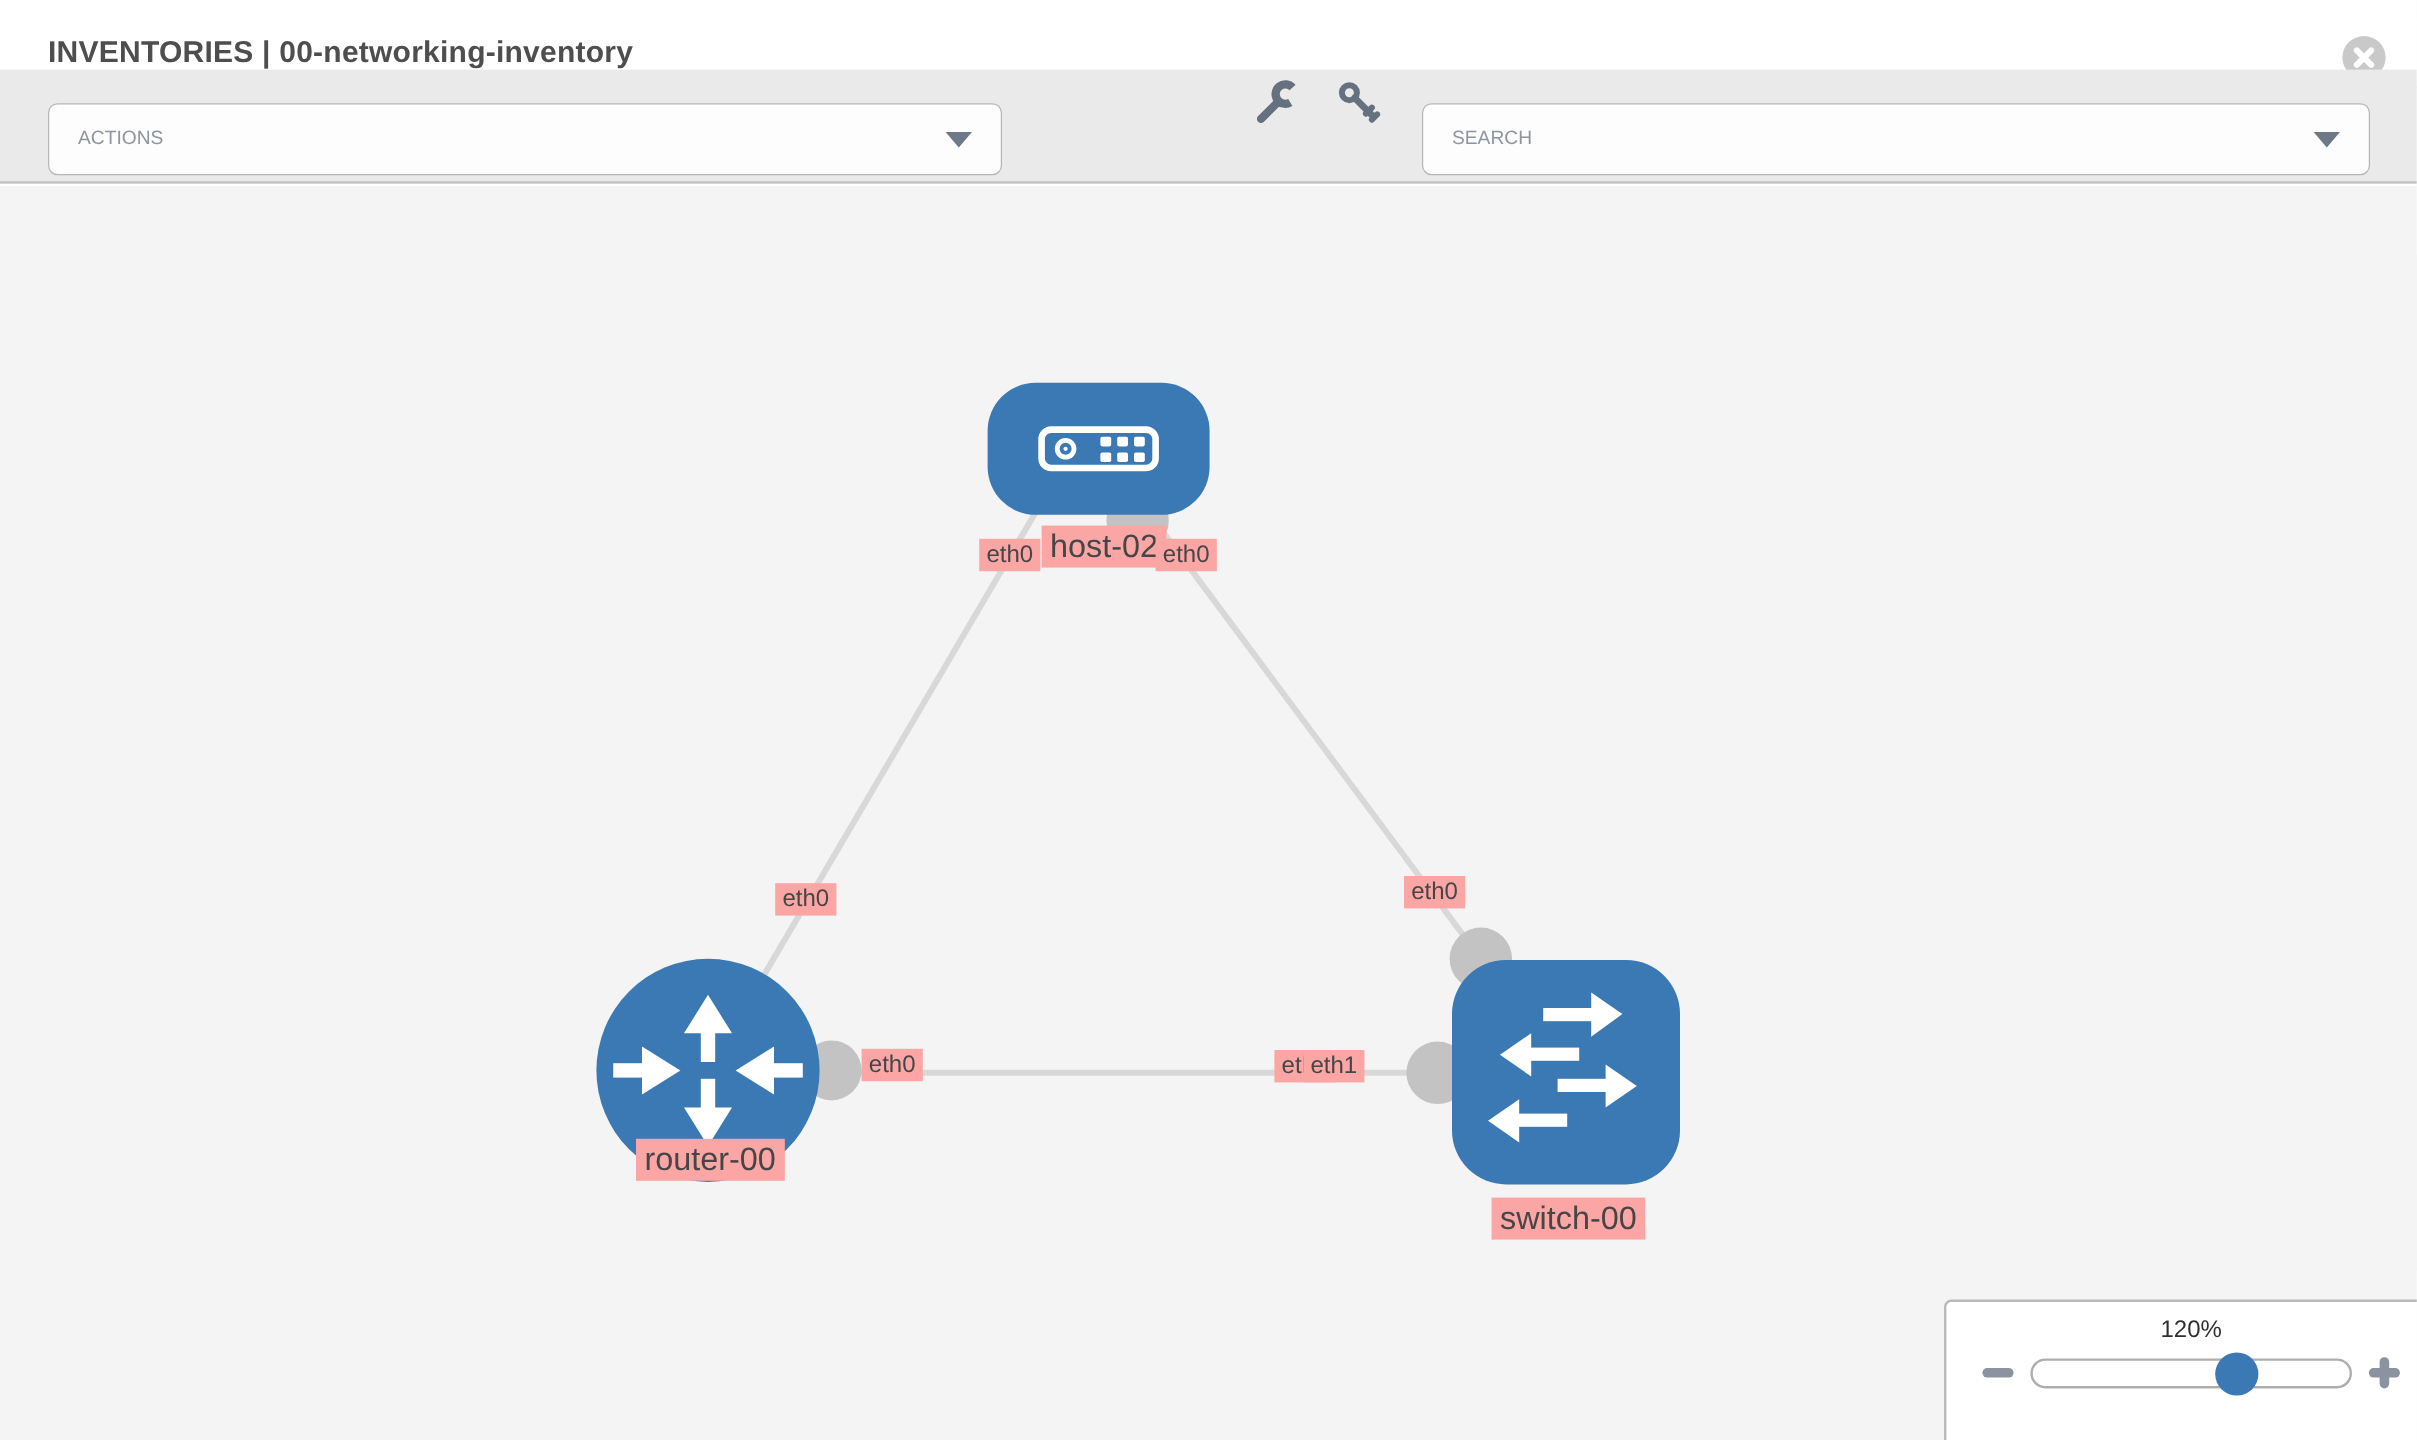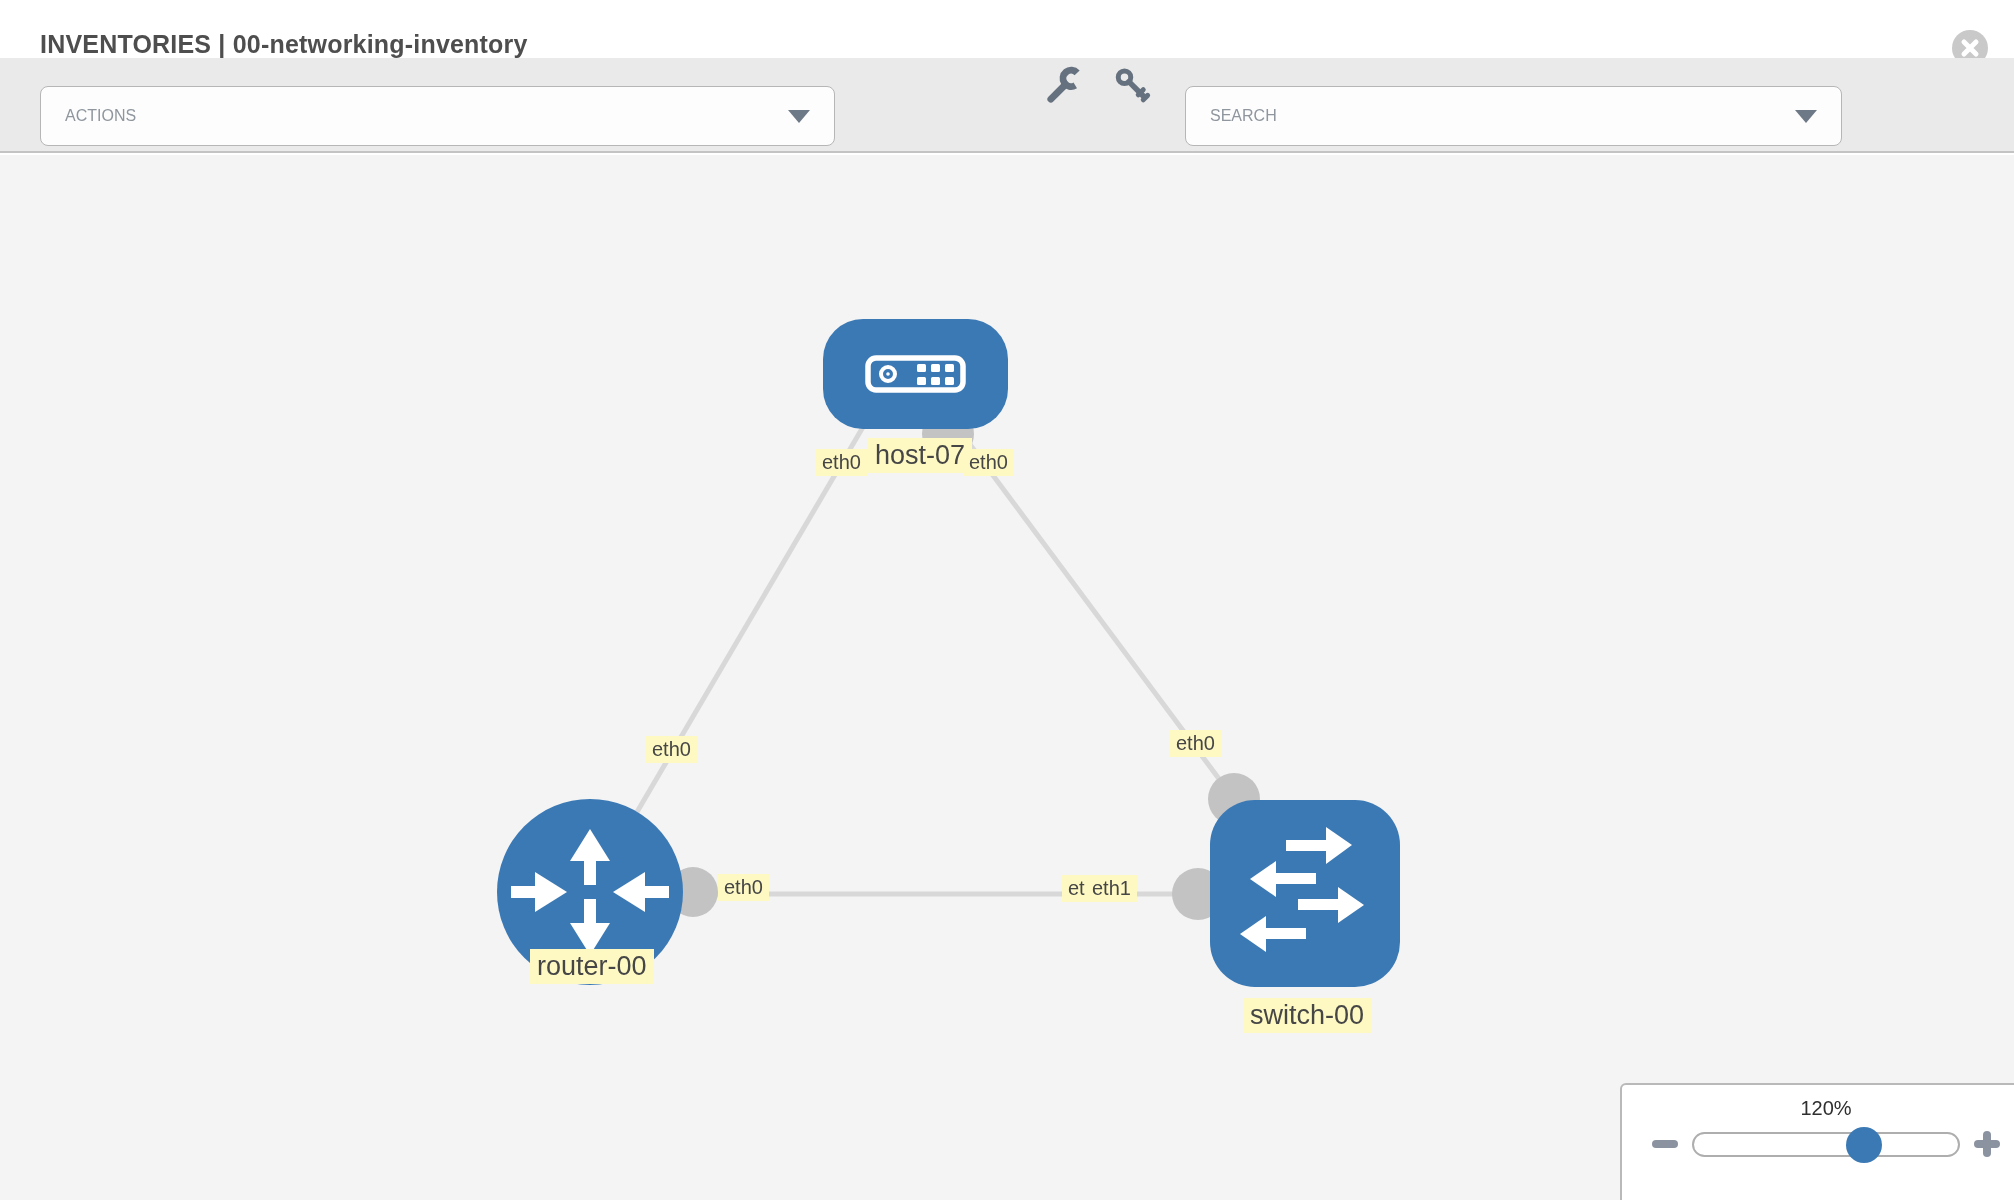--- a/index.html
+++ b/index.html
@@ -30,21 +30,21 @@
     position: absolute; left: 0; top: 58px; width: 2014px; height: 95px;
     background: #eaeaea; border-bottom: 2px solid #c3c3c3;
   }
   .select-box {
     position: absolute; top: 28px; height: 60px;
     background: #fdfdfd; border: 1px solid #b6b6b6; border-radius: 8px;
     display: flex; align-items: center; justify-content: space-between;
     padding: 0 24px; cursor: pointer;
   }
   .actions-box { left: 40px; width: 795px; }
-  .search-box  { left: 1185px; width: 657px; }
+  .search-box  { left: 1185px; width: 790px; }
   .select-label { font-size: 16px; color: #8f969e; }
   .caret-down {
     width: 0; height: 0;
     border-left: 11px solid transparent; border-right: 11px solid transparent;
     border-top: 13px solid #6e7988;
   }
   .tool-icon-btn {
     position: absolute; top: 90px; width: 44px; height: 44px;
     margin-top: -76px; 
     top: 104px; transform: translateY(-50%);
@@ -54,21 +54,21 @@
   .key-btn { left: 1110px; }
 
   
   .canvas {
     position: absolute; left: 0; top: 155px; width: 2014px; height: 1045px;
     background: #f4f4f4;
   }
   .topo-svg { position: absolute; left: 0; top: 0; }
 
   .chip {
-    position: absolute; background: #fef9c3; color: #464646;
+    position: absolute; background: #fca5a5; color: #464646;
     white-space: nowrap; line-height: 1.15;
   }
   .node-label { font-size: 27px; padding: 2px 7px; }
   .iface-label { font-size: 20px; padding: 2px 6px; }
 
   
   .zoom-panel {
     position: absolute; left: 1620px; top: 928px; width: 400px; height: 280px;
     background: #ffffff; border: 2px solid #b9b9b9; border-radius: 6px;
   }
@@ -193,21 +193,21 @@
         <rect x="1272" y="718" width="44" height="11"></rect>
         <polygon points="1250,724 1276,706 1276,742"></polygon>
         <rect x="1298" y="744" width="44" height="11"></rect>
         <polygon points="1364,750 1338,732 1338,768"></polygon>
         <rect x="1262" y="773" width="44" height="11"></rect>
         <polygon points="1240,779 1266,761 1266,797"></polygon>
       </g>
     </g>
   </svg>
 
-  <div class="chip node-label" style="left:868px; top:283px;">host-07</div>
+  <div class="chip node-label" style="left:868px; top:283px;">host-02</div>
   <div class="chip node-label" style="left:530px; top:794px;">router-00</div>
   <div class="chip node-label" style="left:1243px; top:843px;">switch-00</div>
 
   <div class="chip iface-label" style="left:816px;  top:294px;">eth0</div>
   <div class="chip iface-label" style="left:963px;  top:294px;">eth0</div>
   <div class="chip iface-label" style="left:646px;  top:581px;">eth0</div>
   <div class="chip iface-label" style="left:1170px; top:575px;">eth0</div>
   <div class="chip iface-label" style="left:718px;  top:719px;">eth0</div>
   <div class="chip iface-label" style="left:1062px; top:720px;">eth0</div>
   <div class="chip iface-label" style="left:1086px; top:720px;">eth1</div>

